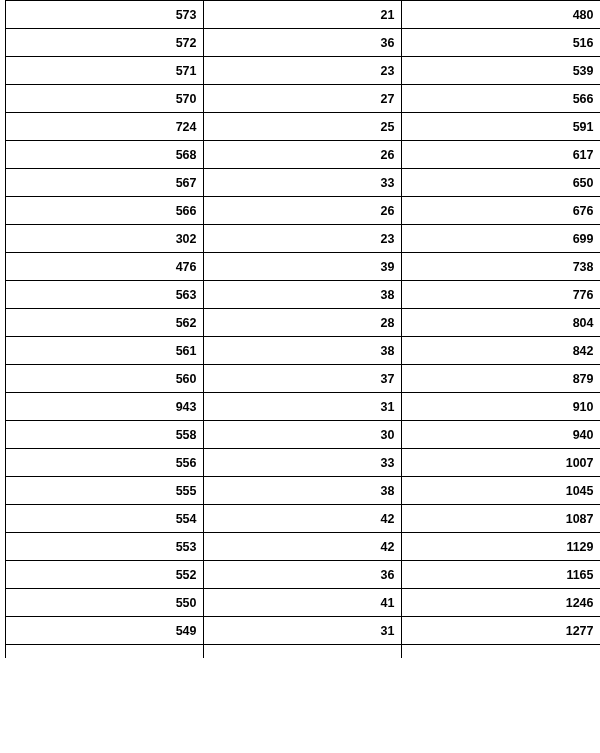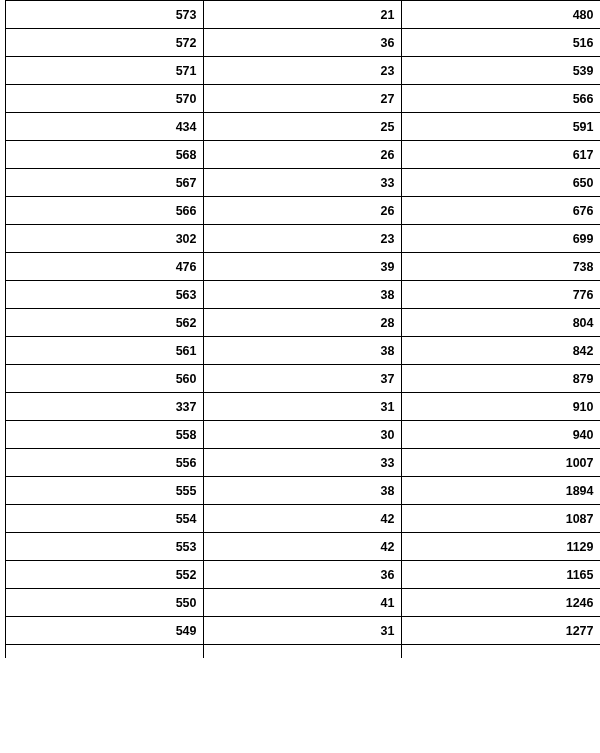--- a/index.html
+++ b/index.html
@@ -81,21 +81,21 @@
           <td>539</td>
         </tr>
         <tr>
           <td class="stub"></td>
           <td>570</td>
           <td>27</td>
           <td>566</td>
         </tr>
         <tr>
           <td class="stub"></td>
-          <td>434</td>
+          <td>724</td>
           <td>25</td>
           <td>591</td>
         </tr>
         <tr>
           <td class="stub"></td>
           <td>568</td>
           <td>26</td>
           <td>617</td>
         </tr>
         <tr>
@@ -141,41 +141,41 @@
           <td>842</td>
         </tr>
         <tr>
           <td class="stub"></td>
           <td>560</td>
           <td>37</td>
           <td>879</td>
         </tr>
         <tr>
           <td class="stub"></td>
-          <td>337</td>
+          <td>943</td>
           <td>31</td>
           <td>910</td>
         </tr>
         <tr>
           <td class="stub"></td>
           <td>558</td>
           <td>30</td>
           <td>940</td>
         </tr>
         <tr>
           <td class="stub"></td>
           <td>556</td>
           <td>33</td>
           <td>1007</td>
         </tr>
         <tr>
           <td class="stub"></td>
           <td>555</td>
           <td>38</td>
-          <td>1894</td>
+          <td>1045</td>
         </tr>
         <tr>
           <td class="stub"></td>
           <td>554</td>
           <td>42</td>
           <td>1087</td>
         </tr>
         <tr>
           <td class="stub"></td>
           <td>553</td>

